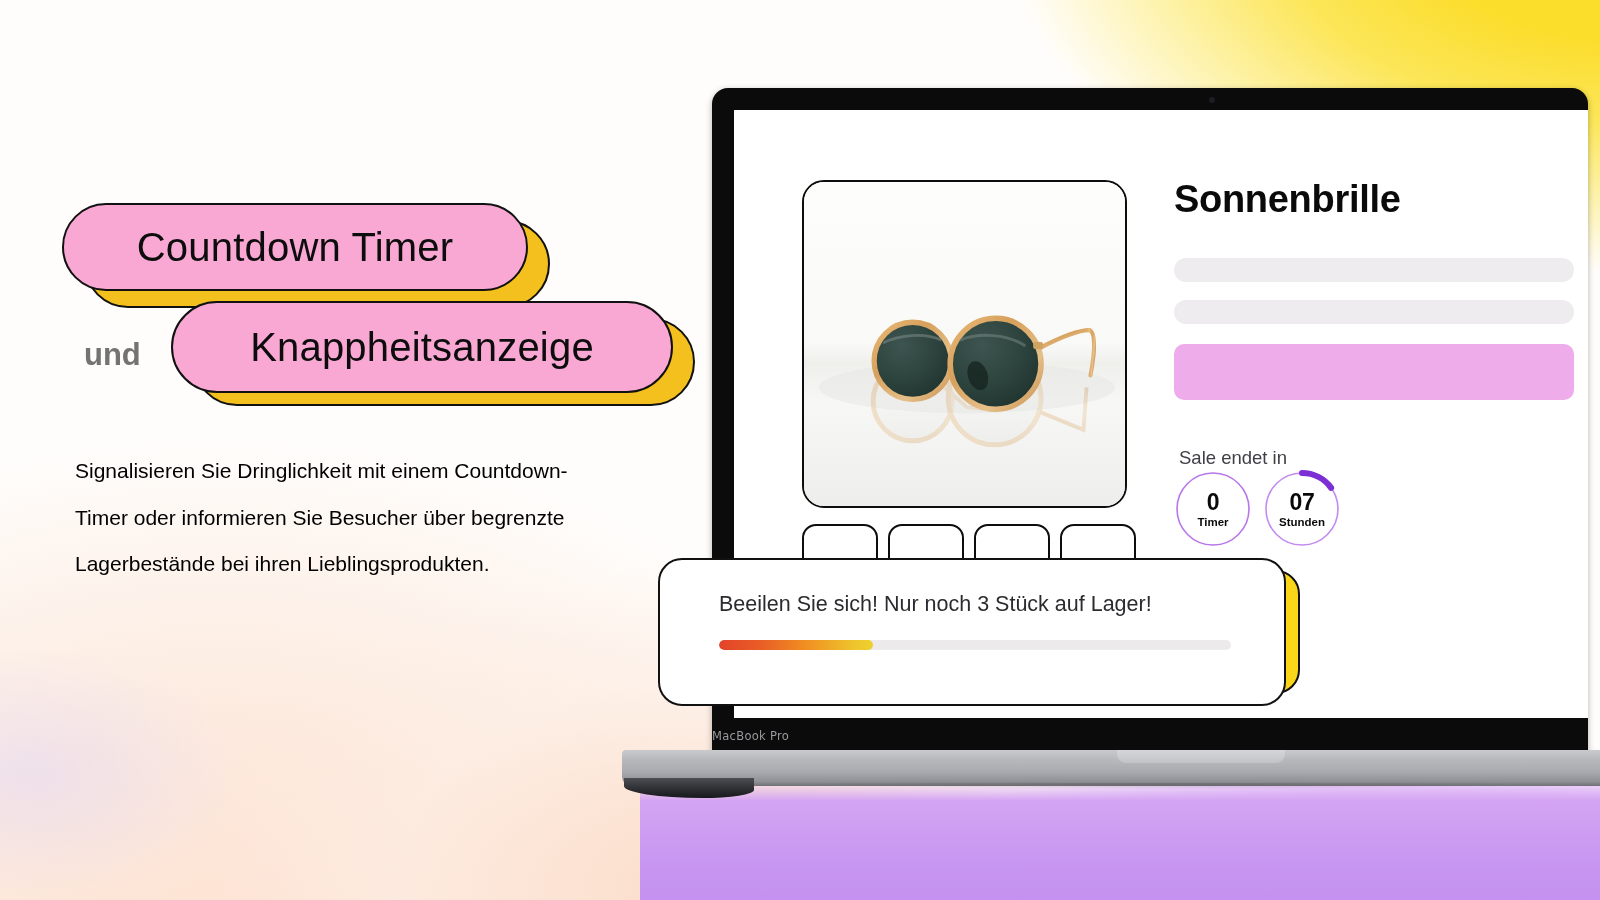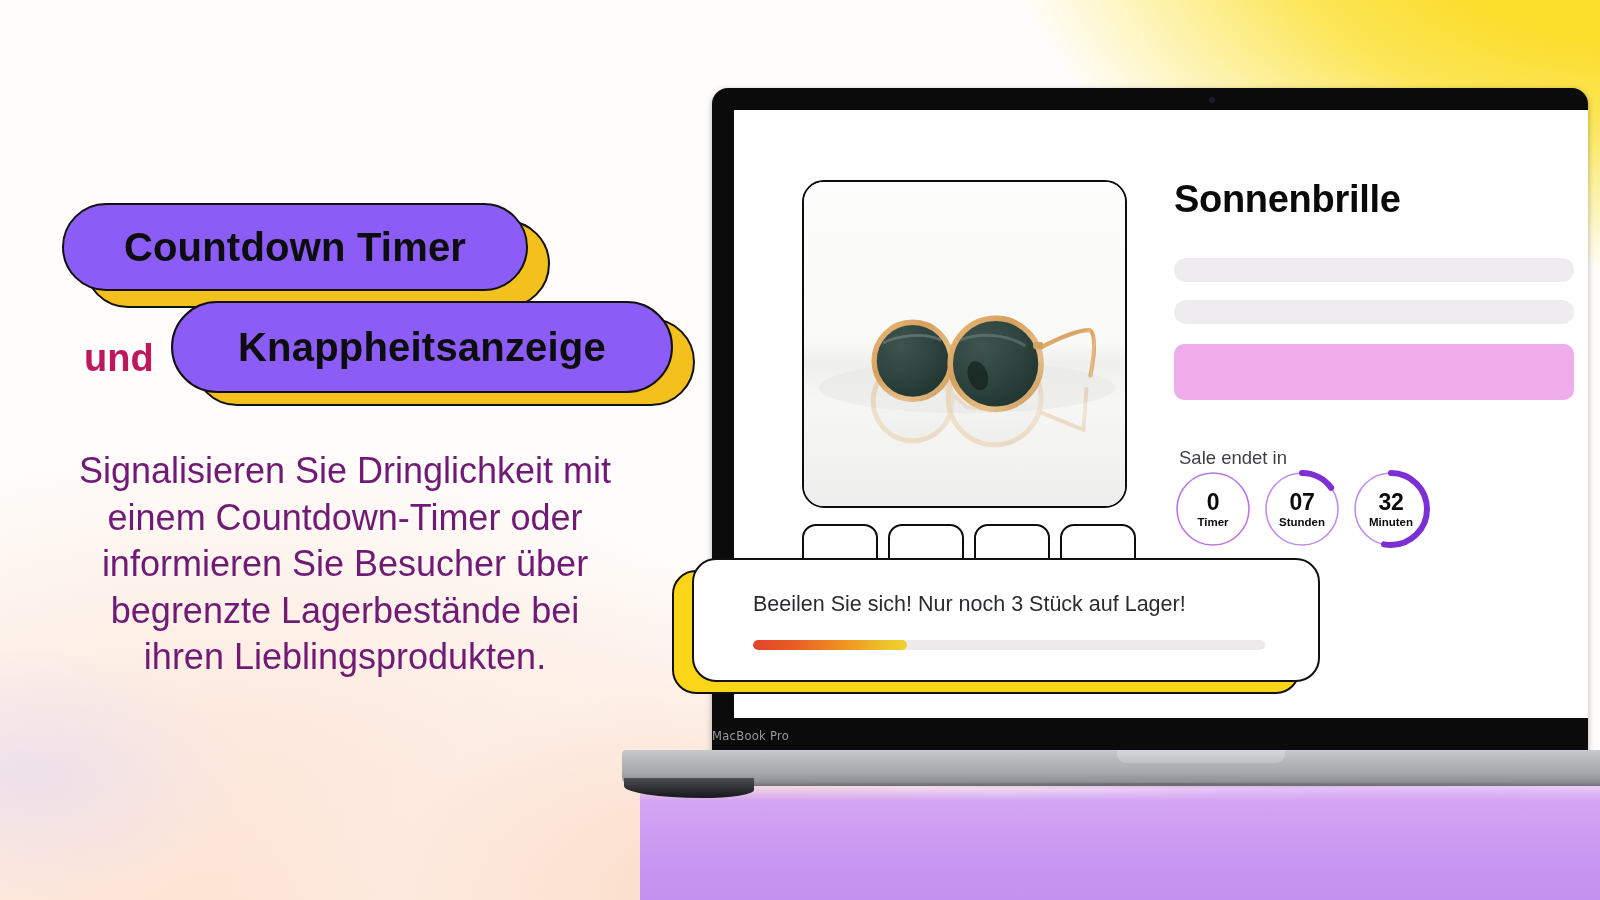--- a/index.html
+++ b/index.html
@@ -44,24 +44,24 @@
       rgba(226,216,245,0.55) 0%, rgba(240,236,250,0) 70%);
   }
 
   
   .left-col { position: absolute; left: 0; top: 0; width: 700px; height: 900px; }
 
   .pill-wrap { position: absolute; }
   .pill {
     position: relative;
     display: inline-flex; align-items: center; justify-content: center;
-    background: #8b5cf6;
+    background: #f9a8d4;
     border: 2.6px solid #111111;
     border-radius: 999px;
-    font-weight: 700;
+    font-weight: 400;
     color: #0d0d0d;
     white-space: nowrap;
     z-index: 2;
   }
   .pill-shadow {
     position: absolute;
     background: #f4c01d;
     border: 2.6px solid #111111;
     border-radius: 999px;
     z-index: 1;
@@ -70,27 +70,27 @@
   #pill1-wrap { left: 62px; top: 203px; }
   #pill1 { width: 466px; height: 88px; font-size: 40px; letter-spacing: 0.2px; }
   #pill1-shadow { left: 22px; top: 17px; width: 466px; height: 88px; }
 
   #pill2-wrap { left: 171px; top: 301px; }
   #pill2 { width: 502px; height: 92px; font-size: 40px; letter-spacing: 0.2px; }
   #pill2-shadow { left: 22px; top: 17px; width: 502px; height: 88px; }
 
   #und-label {
     position: absolute; left: 84px; top: 337px;
-    font-size: 38px; font-weight: 700; color: #be185d;
+    font-size: 31px; font-weight: 700; color: #737373;
     z-index: 3;
   }
 
   #body-copy {
     position: absolute; left: 75px; top: 448px; width: 540px;
-    font-size: 36px; line-height: 46.5px; color: #701a75; font-weight: 400; text-align: center;
+    font-size: 21px; line-height: 46.5px; color: #000000; font-weight: 400;
   }
 
   
   #laptop { position: absolute; left: 712px; top: 88px; width: 900px; height: 720px; }
 
   #lid {
     position: absolute; left: 0; top: 0; width: 876px; height: 665px;
     background: #0b0b0c;
     border-radius: 16px 16px 3px 3px;
     box-shadow: 0 2px 6px rgba(0,0,0,0.30);
@@ -189,24 +189,23 @@
     background: radial-gradient(ellipse 520px 9px at 50% 0%, rgba(60,40,50,0.22), rgba(0,0,0,0) 72%);
   }
 
   
   #stock-card-wrap { position: absolute; left: 658px; top: 558px; width: 640px; height: 140px; z-index: 40; }
   #stock-card-shadow {
     position: absolute; left: 14px; top: 12px; width: 628px; height: 124px;
     background: #fbd518; border: 2.6px solid #111111; border-radius: 24px;
   }
   #stock-card {
-    position: absolute; left: 0; top: 0; width: 628px; height: 124px;
+    position: absolute; left: 0; top: 0; width: 628px; height: 148px;
     background: #ffffff; border: 2.6px solid #111111; border-radius: 24px;
     z-index: 2;
-    margin-left: 34px;
   }
   #stock-text {
     position: absolute; left: 59px; top: 32px;
     font-size: 21.5px; color: #2c2c30; font-weight: 400; white-space: nowrap;
   }
   #stock-bar-track {
     position: absolute; left: 59px; top: 80px; width: 512px; height: 10px;
     background: #eceaea; border-radius: 6px; overflow: hidden;
   }
   #stock-bar-fill {
@@ -338,28 +337,20 @@
 
           <div class="timer">
             <svg viewBox="0 0 78 78">
               <circle cx="39" cy="39" r="36" fill="none" stroke="#c28bee" stroke-width="1.6"></circle>
               <circle cx="39" cy="39" r="36" fill="none" stroke="#7b2fd4" stroke-width="6" stroke-linecap="round" stroke-dasharray="33.9 226.2" transform="rotate(-90 39 39)"></circle>
             </svg>
             <div class="timer-val">07</div>
             <div class="timer-unit">Stunden</div>
           </div>
 
-          <div class="timer">
-            <svg viewBox="0 0 78 78">
-              <circle cx="39" cy="39" r="36" fill="none" stroke="#c28bee" stroke-width="1.6"></circle>
-              <circle cx="39" cy="39" r="36" fill="none" stroke="#7b2fd4" stroke-width="6" stroke-linecap="round" stroke-dasharray="119.9 226.2" transform="rotate(-90 39 39)"></circle>
-            </svg>
-            <div class="timer-val">32</div>
-            <div class="timer-unit">Minuten</div>
-          </div>
 
 
         </div>
       </div>
 
       <div id="chin-label">MacBook Pro</div>
     </div>
 
     <div id="base"></div>
     <div id="base-notch"></div>

